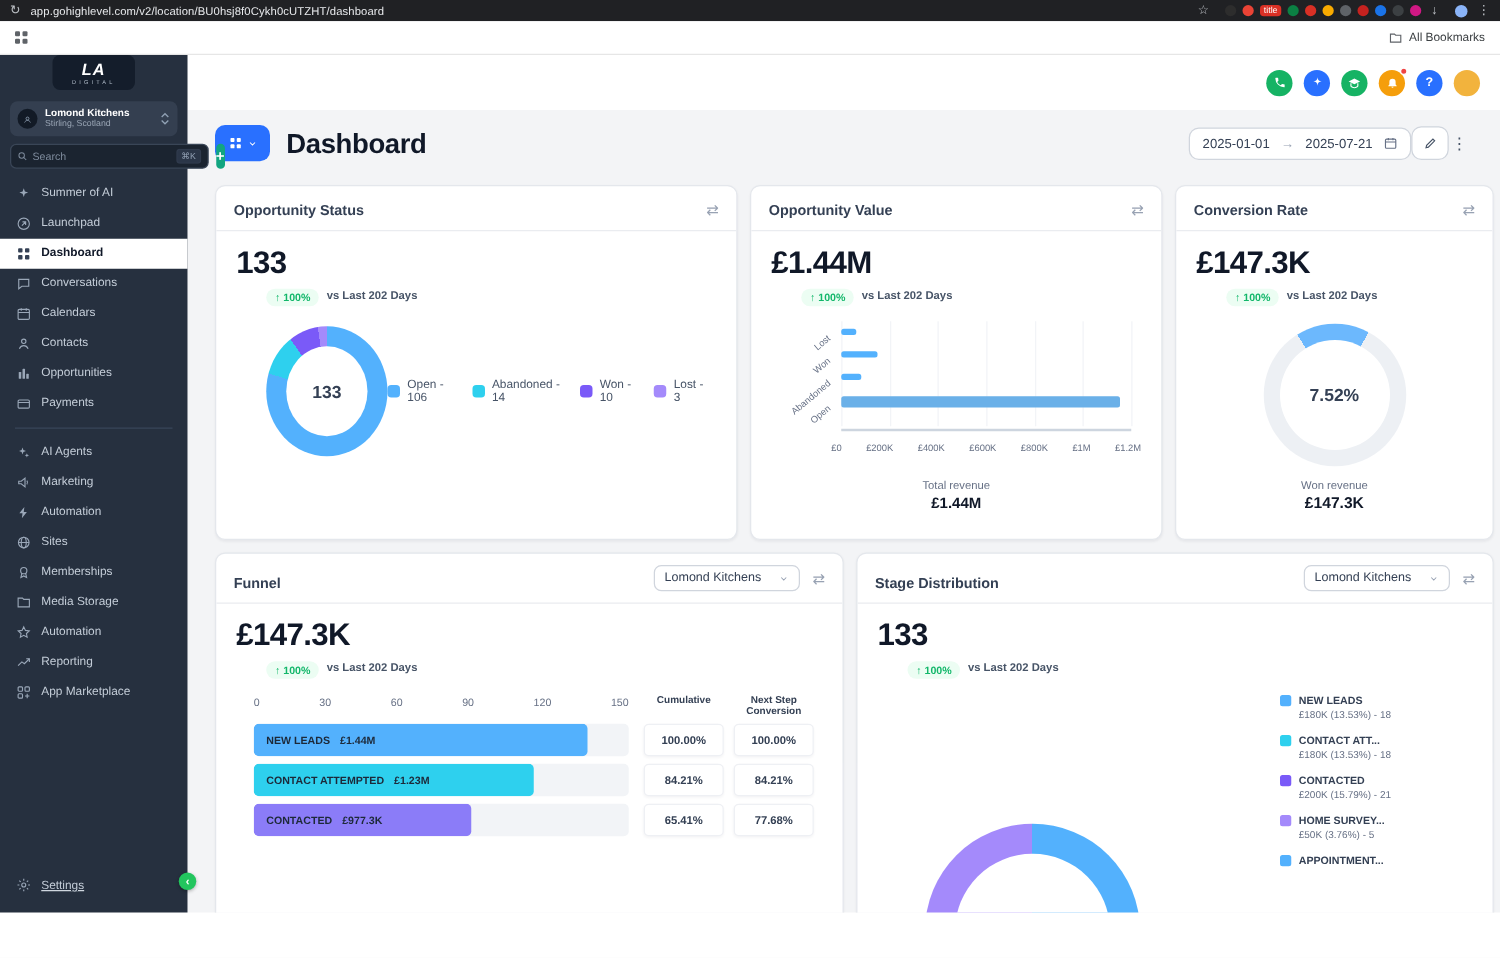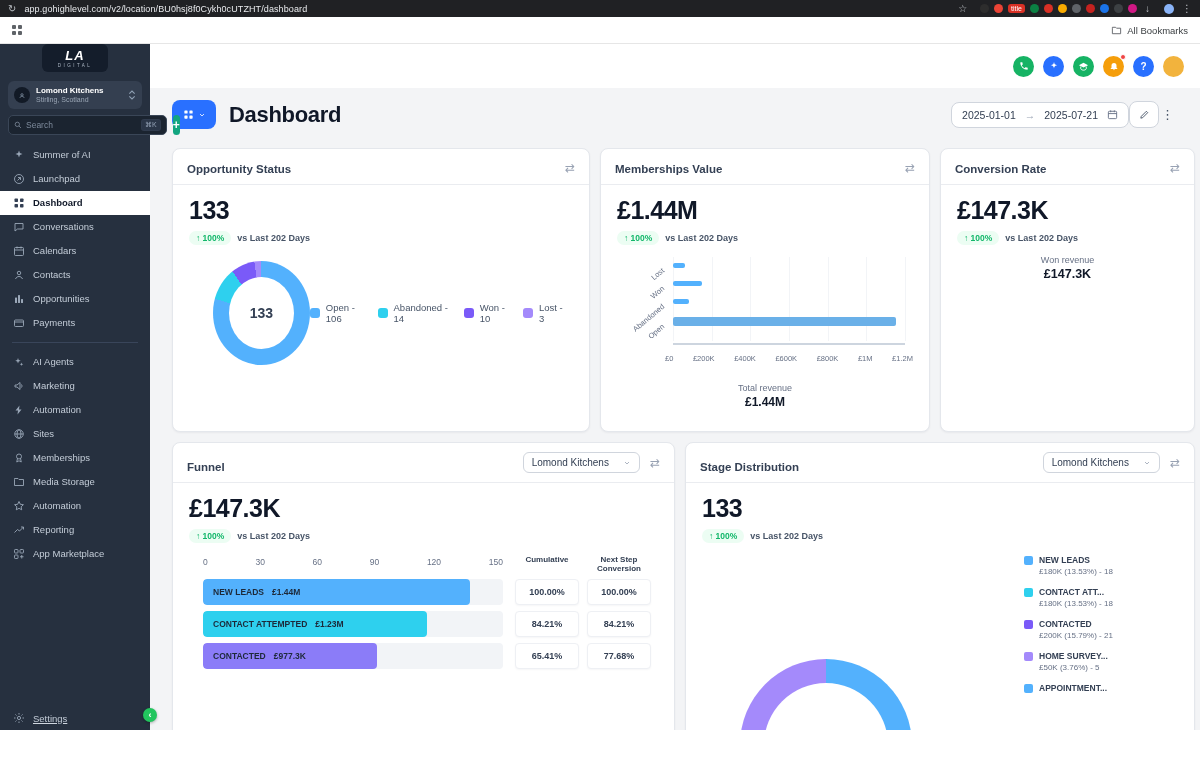--- a/index.html
+++ b/index.html
@@ -55,21 +55,21 @@
     border-radius:3px; padding:1px 3px; white-space:nowrap; }
   .plus-btn { width:20px; height:20px; border-radius:5px; background:#12a580; color:#fff;
     font-size:12px; font-weight:700; display:flex; align-items:center; justify-content:center;
     cursor:pointer; line-height:1; }
   .nav { display:flex; flex-direction:column; }
   .nav-item { height:24px; display:flex; align-items:center; gap:8px; padding:0 13px;
     font-size:9.5px; font-weight:500; color:#c4cdd8; cursor:pointer; white-space:nowrap; }
   .nav-item svg { flex:0 0 12px; }
   .nav-item.active { background:#fff; color:#101828; font-weight:700; }
   .divider { height:1px; background:#39455a; margin:7px 12px; }
-  .sidebar-bottom { margin-top:auto; position:relative;text-decoration:underline; }
+  .sidebar-bottom { margin-top:auto; padding-bottom:10px; position:relative;text-decoration:underline; }
   .collapse-dot { position:absolute; right:-7px; top:2px; width:14px; height:14px;
     border-radius:50%; background:#22c55e; color:#fff; display:flex; align-items:center;
     justify-content:center; font-size:9px; font-weight:700; cursor:pointer; box-shadow:0 1px 3px rgba(0,0,0,.3); }
 
   
   .main { flex:1; background:#f3f4f6; display:flex; flex-direction:column; overflow:hidden; }
   .topbar { height:44px; background:#fff; display:flex; align-items:center;
     justify-content:flex-end; gap:9px; padding-right:16px; flex:0 0 44px; }
   .tb-circle { width:21px; height:21px; border-radius:50%; display:flex; align-items:center;
     justify-content:center; color:#fff; font-size:10px; font-weight:700; cursor:pointer;
@@ -95,21 +95,21 @@
   .row1 { display:flex; gap:10px; margin:19px 5px 0 22px; }
   .row2 { display:flex; gap:10px; margin:10px 5px 0 22px; }
   .card { background:#fff; border:1px solid #e4e7ec; border-radius:8px;
     box-shadow:0 1px 2px rgba(16,24,40,.05); overflow:hidden; }
   .card-head { display:flex; align-items:flex-end; justify-content:space-between;
     padding:9px 14px; border-bottom:1px solid #eaecf0; min-height:36px; }
   .card-title { font-size:11.5px; font-weight:600; color:#344054; }
   .swap { color:#98a2b3; font-size:12px; cursor:pointer; }
   .card-body { padding:11px 16px; }
   .big { font-size:25px; font-weight:700; color:#101828; letter-spacing:-.5px; }
-  .badge-row { display:flex; align-items:center; gap:6px; margin-top:6px; }
+  .badge-row { display:flex; align-items:flex-start; gap:6px; margin-top:6px;margin-left:24px; }
   .badge { background:#ecfdf3; color:#12b76a; font-size:8.5px; font-weight:700;
     padding:2px 7px; border-radius:9px; }
   .vs { font-size:9px; font-weight:600; color:#475467; }
   .head-controls { display:flex; align-items:center; gap:10px; }
   .select { display:flex; align-items:center; gap:14px; border:1px solid #d0d5dd;
     border-radius:6px; padding:4px 8px; font-size:10px; color:#344054; background:#fff;
     cursor:pointer; }
 
   
   .os-chart { display:flex; align-items:center; margin-top:16px; }
@@ -501,21 +501,21 @@
                     <span class="sw c-lilac"></span>
                     <span>Lost - 3</span>
                   </span>
               </div>
             </div>
           </div>
         </div>
 
         <div class="card" style="width:330px;height:284px">
           <div class="card-head">
-            <span class="card-title">Memberships Value</span>
+            <span class="card-title">Opportunity Value</span>
             <span class="swap">⇄</span>
           </div>
           <div class="card-body">
             <div class="big">£1.44M</div>
             <div class="badge-row">
               <span class="badge">↑ 100%</span>
               <span class="vs">vs Last 202 Days</span>
             </div>
             <div class="ov-chart">
               <div class="ov-cats">
@@ -558,20 +558,23 @@
         <div class="card" style="width:255px;height:284px">
           <div class="card-head">
             <span class="card-title">Conversion Rate</span>
             <span class="swap">⇄</span>
           </div>
           <div class="card-body">
             <div class="big">£147.3K</div>
             <div class="badge-row">
               <span class="badge">↑ 100%</span>
               <span class="vs">vs Last 202 Days</span>
+            </div>
+            <div class="gauge">
+              <span class="gauge-center">7.52%</span>
             </div>
             <div class="won-rev">
               <div class="won-rev-label">Won revenue</div>
               <div class="won-rev-val">£147.3K</div>
             </div>
           </div>
         </div>
       </div>
 
       <div class="row2">

